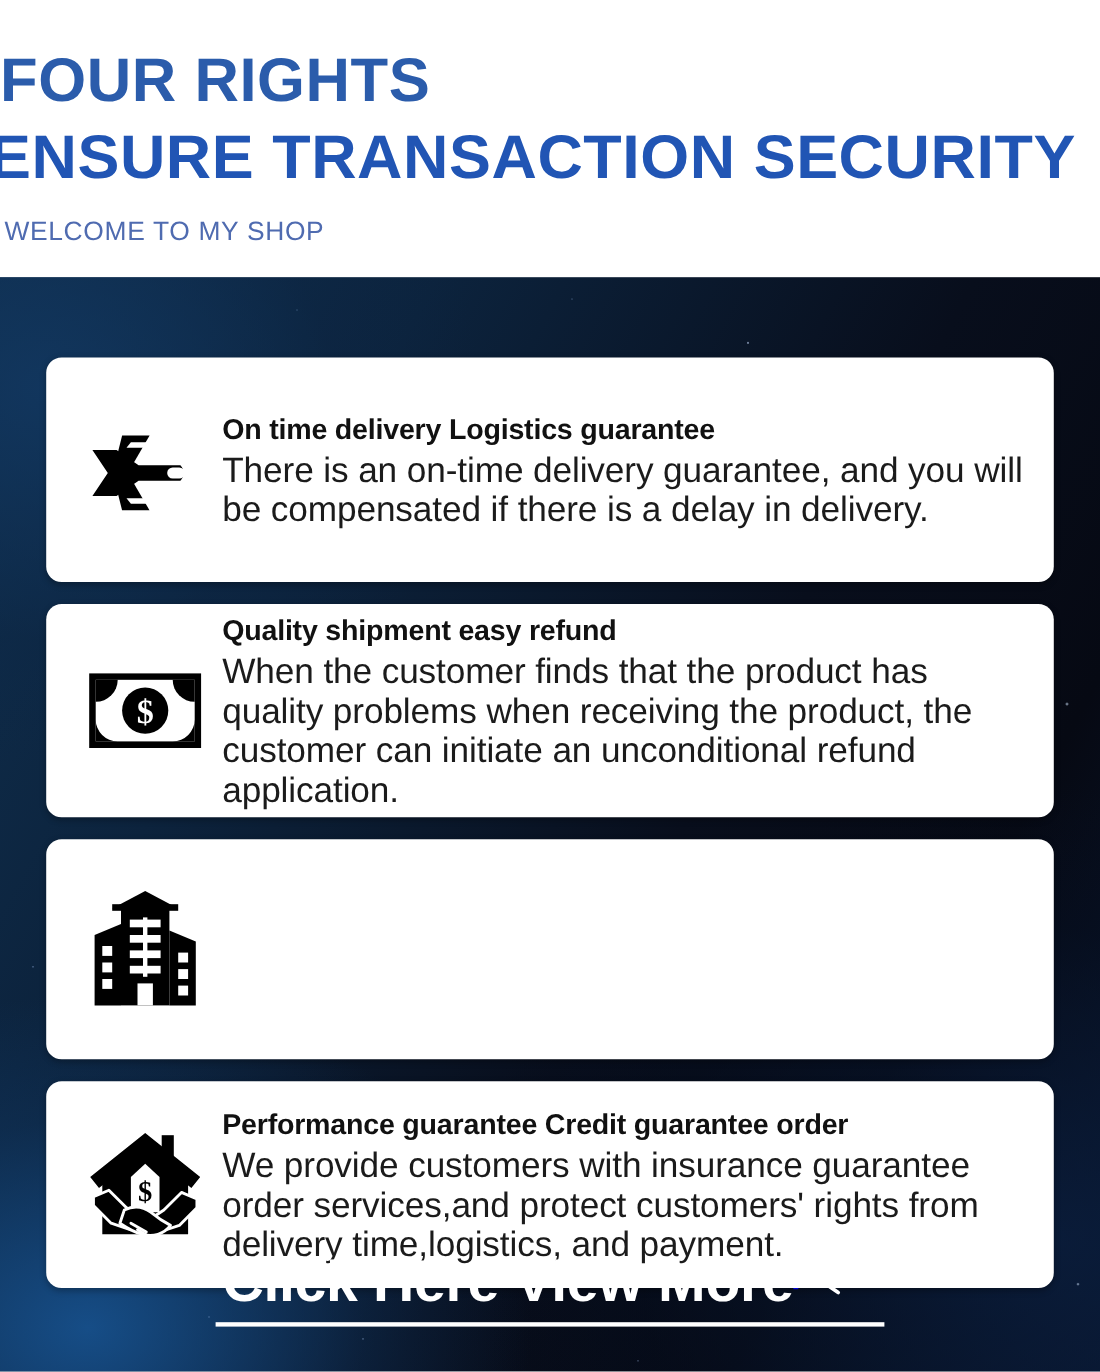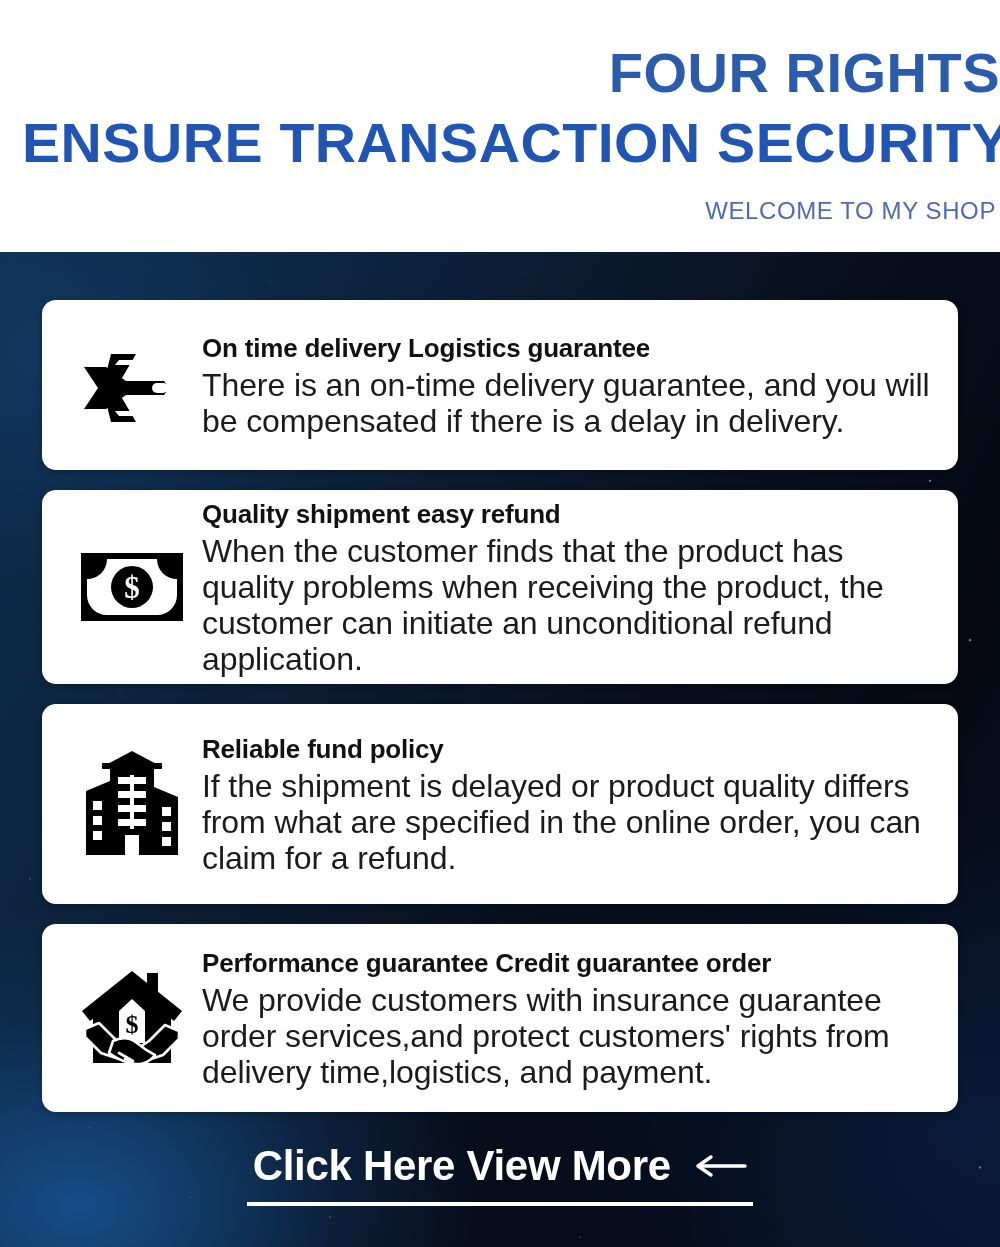--- a/index.html
+++ b/index.html
@@ -22,21 +22,21 @@
 
   
   .header {
     position: absolute;
     left: 0;
     top: 0;
     width: 1000px;
     height: 252px;
     background: #ffffff;
     box-sizing: border-box;
-    text-align: right;
+    text-align: left;
   }
   .title-line-1 {
     margin: 0;
     padding-top: 40px;
     font-size: 56px;
     line-height: 66px;
     font-weight: bold;
     letter-spacing: 0.5px;
     color: #2b5cab;
     font-family: "Liberation Sans", sans-serif;
@@ -159,41 +159,41 @@
   }
   .card-text {
     margin: 0;
     font-size: 32px;
     line-height: 36px;
     color: #1b1b1b;
     font-weight: normal;
     letter-spacing: -0.1px;
   }
 
-  .card-1 { height: 170px; }
+  .card-1 { height: 204px; margin-top: 25px; }
   .card-2 { height: 194px; }
   .card-3 { height: 200px; }
   .card-4 { height: 188px; }
 
   
   .cta {
     position: absolute;
     left: 0;
     top: 888px;
     width: 1000px;
     text-align: center;
   }
   .cta-inner {
     display: inline-block;
     padding: 0 6px 10px 6px;
     border-bottom: 4px solid #ffffff;
   }
   .cta-label {
     display: inline-block;
-    font-size: 42px;
+    font-size: 52px;
     line-height: 52px;
     font-weight: bold;
     color: #ffffff;
     letter-spacing: -0.3px;
     vertical-align: middle;
   }
   .cta-arrow {
     display: inline-block;
     margin-left: 18px;
     vertical-align: middle;
@@ -285,24 +285,20 @@
               <rect x="13" y="82" width="9" height="9"></rect>
 
               <rect x="82" y="58" width="9" height="9"></rect>
               <rect x="82" y="73" width="9" height="9"></rect>
               <rect x="82" y="88" width="9" height="9"></rect>
             </g>
 
             <rect x="50" y="26" width="4" height="54" fill="#ffffff"></rect>
           </svg>
         </div>
-        <div class="card-body">
-          <p class="card-title">Reliable fund policy</p>
-          <p class="card-text">If the shipment is delayed or product quality differs from what are specified in the online order, you can claim for a refund.</p>
-        </div>
       </div>
 
       <div class="card card-4">
         <div class="card-icon">
           <svg width="106" height="102" viewBox="0 0 106 102" aria-hidden="true">
             <g fill="currentColor">
 
               <rect x="68" y="6" width="11" height="22"></rect>
 
               <path d="M53 4 L103 44 L95 54 L53 21 L11 54 L3 44 Z"></path>

